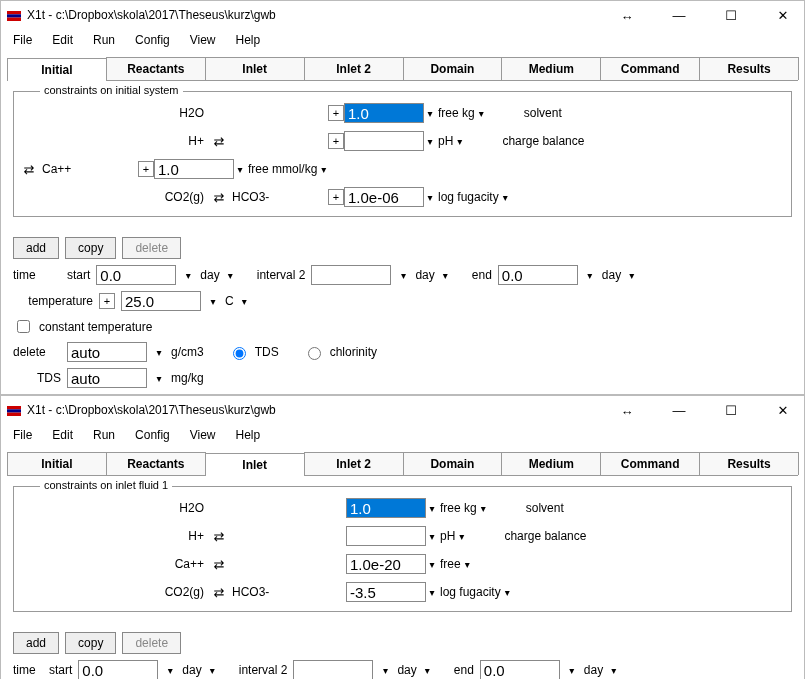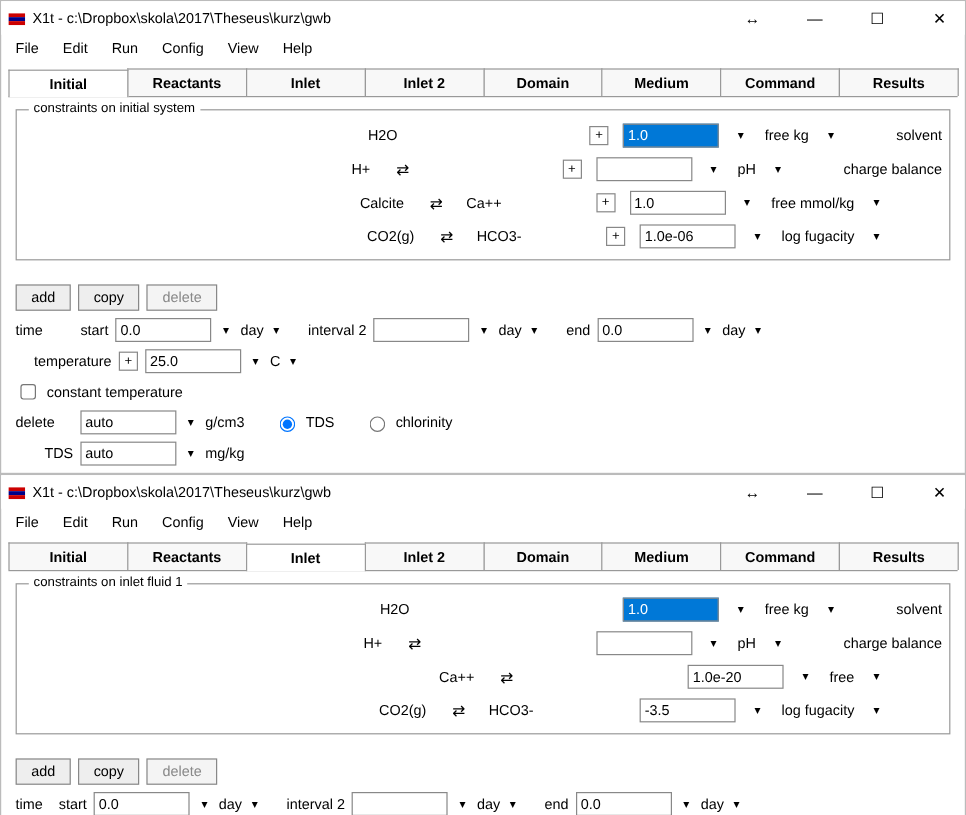--- a/index.html
+++ b/index.html
@@ -9,27 +9,27 @@
   .titlebar .appicon { width: 14px; height: 10px; margin-right: 6px; display:inline-block; }
   .titlebar .title { flex: 1; font-size: 12px; }
   .winbtns { display: flex; align-items: center; gap: 22px; }
   .winbtn { width: 30px; height: 20px; display: flex; align-items: center; justify-content: center; font-size: 13px; cursor: default; }
   .menubar { display: flex; gap: 4px; padding: 2px 4px; }
   .menuitem { padding: 2px 8px; cursor: default; }
   .tabs { display: flex; border-bottom: 1px solid #999; margin: 4px 6px 0 6px; }
   .tab { flex: 1; text-align: center; padding: 4px 6px; border: 1px solid #999; border-bottom: none; background: #f8f8f8; font-weight: bold; cursor: default; font-size: 12px; margin-right:-1px;}
   .tab.active { background: #fff; position: relative; top: 1px; }
   .fieldset { border: 1px solid #999; margin: 10px 12px 6px 12px; padding: 10px 6px 2px 6px; position: relative; }
-  .legend { position: absolute; top: -8px; left: 10px; background: #fff; padding: 0 4px; font-size: 11px; }
-  .row { display: flex; align-items: center; margin-bottom: 6px; gap: 12px; min-height: 22px; justify-content: flex-end;}
+  .legend { position: absolute; top: -8px; left: 26px; background: #fff; padding: 0 4px; font-size: 11px; }
+  .row { display: flex; align-items: center; margin-bottom: 6px; gap: 0; min-height: 22px;}
   .lbl { width: 190px; text-align: right; padding-right: 6px;}
   .swapicon { width: 18px; text-align: center; font-size: 13px;}
   .conv { width: 100px; padding-left:4px;}
   .plusbtn { width: 16px; height: 16px; border: 1px solid #888; background:#fff; display:flex; align-items:center; justify-content:center; font-size:11px; line-height:1; cursor:default;}
-  input.txt { width: 80px; height: 20px; border: 1px solid #888; padding: 1px 3px; font-size: 12px; font-family: inherit;}
+  input.txt { width: 80px; height: 20px; border: 1px solid #888; padding: 1px 3px; font-size: 15px; font-family: inherit;}
   input.txt.sel { background: #0078d7; color:#fff;}
   .dropcaret { width: 12px; font-size: 10px; text-align:center; cursor:default;}
   .unit { padding: 0 2px; }
   .ucaret { font-size:10px; padding-left:2px;}
   .note { padding-left: 40px;}
   .btnrow { display:flex; gap:6px; margin:20px 12px 6px 12px;}
   button.std { height: 22px; padding: 0 12px; border: 1px solid #888; background:#eee; font-family:inherit; font-size:12px; cursor:default;}
   button.std:disabled { color:#888; background:#f4f4f4;}
   .controls { margin: 4px 12px;}
   .ctrlrow { display:flex; align-items:center; gap:6px; margin-bottom:6px;}
@@ -103,21 +103,20 @@
       <span class="conv"></span>
       <span class="plusbtn">+</span>
       <input class="txt" value="" style="">
       <span class="dropcaret">▾</span>
       <span class="unit">pH</span>
         <span class="ucaret">▾</span>
       <span class="note">charge balance</span>
     </div>
 
     <div class="row">
-      <span class="lbl">Calcite</span>
       <span class="swapicon">⇄</span>
       <span class="conv">Ca++</span>
       <span class="plusbtn">+</span>
       <input class="txt" value="1.0" style="">
       <span class="dropcaret">▾</span>
       <span class="unit">free mmol/kg</span>
         <span class="ucaret">▾</span>
       <span class="note"></span>
     </div>
 

